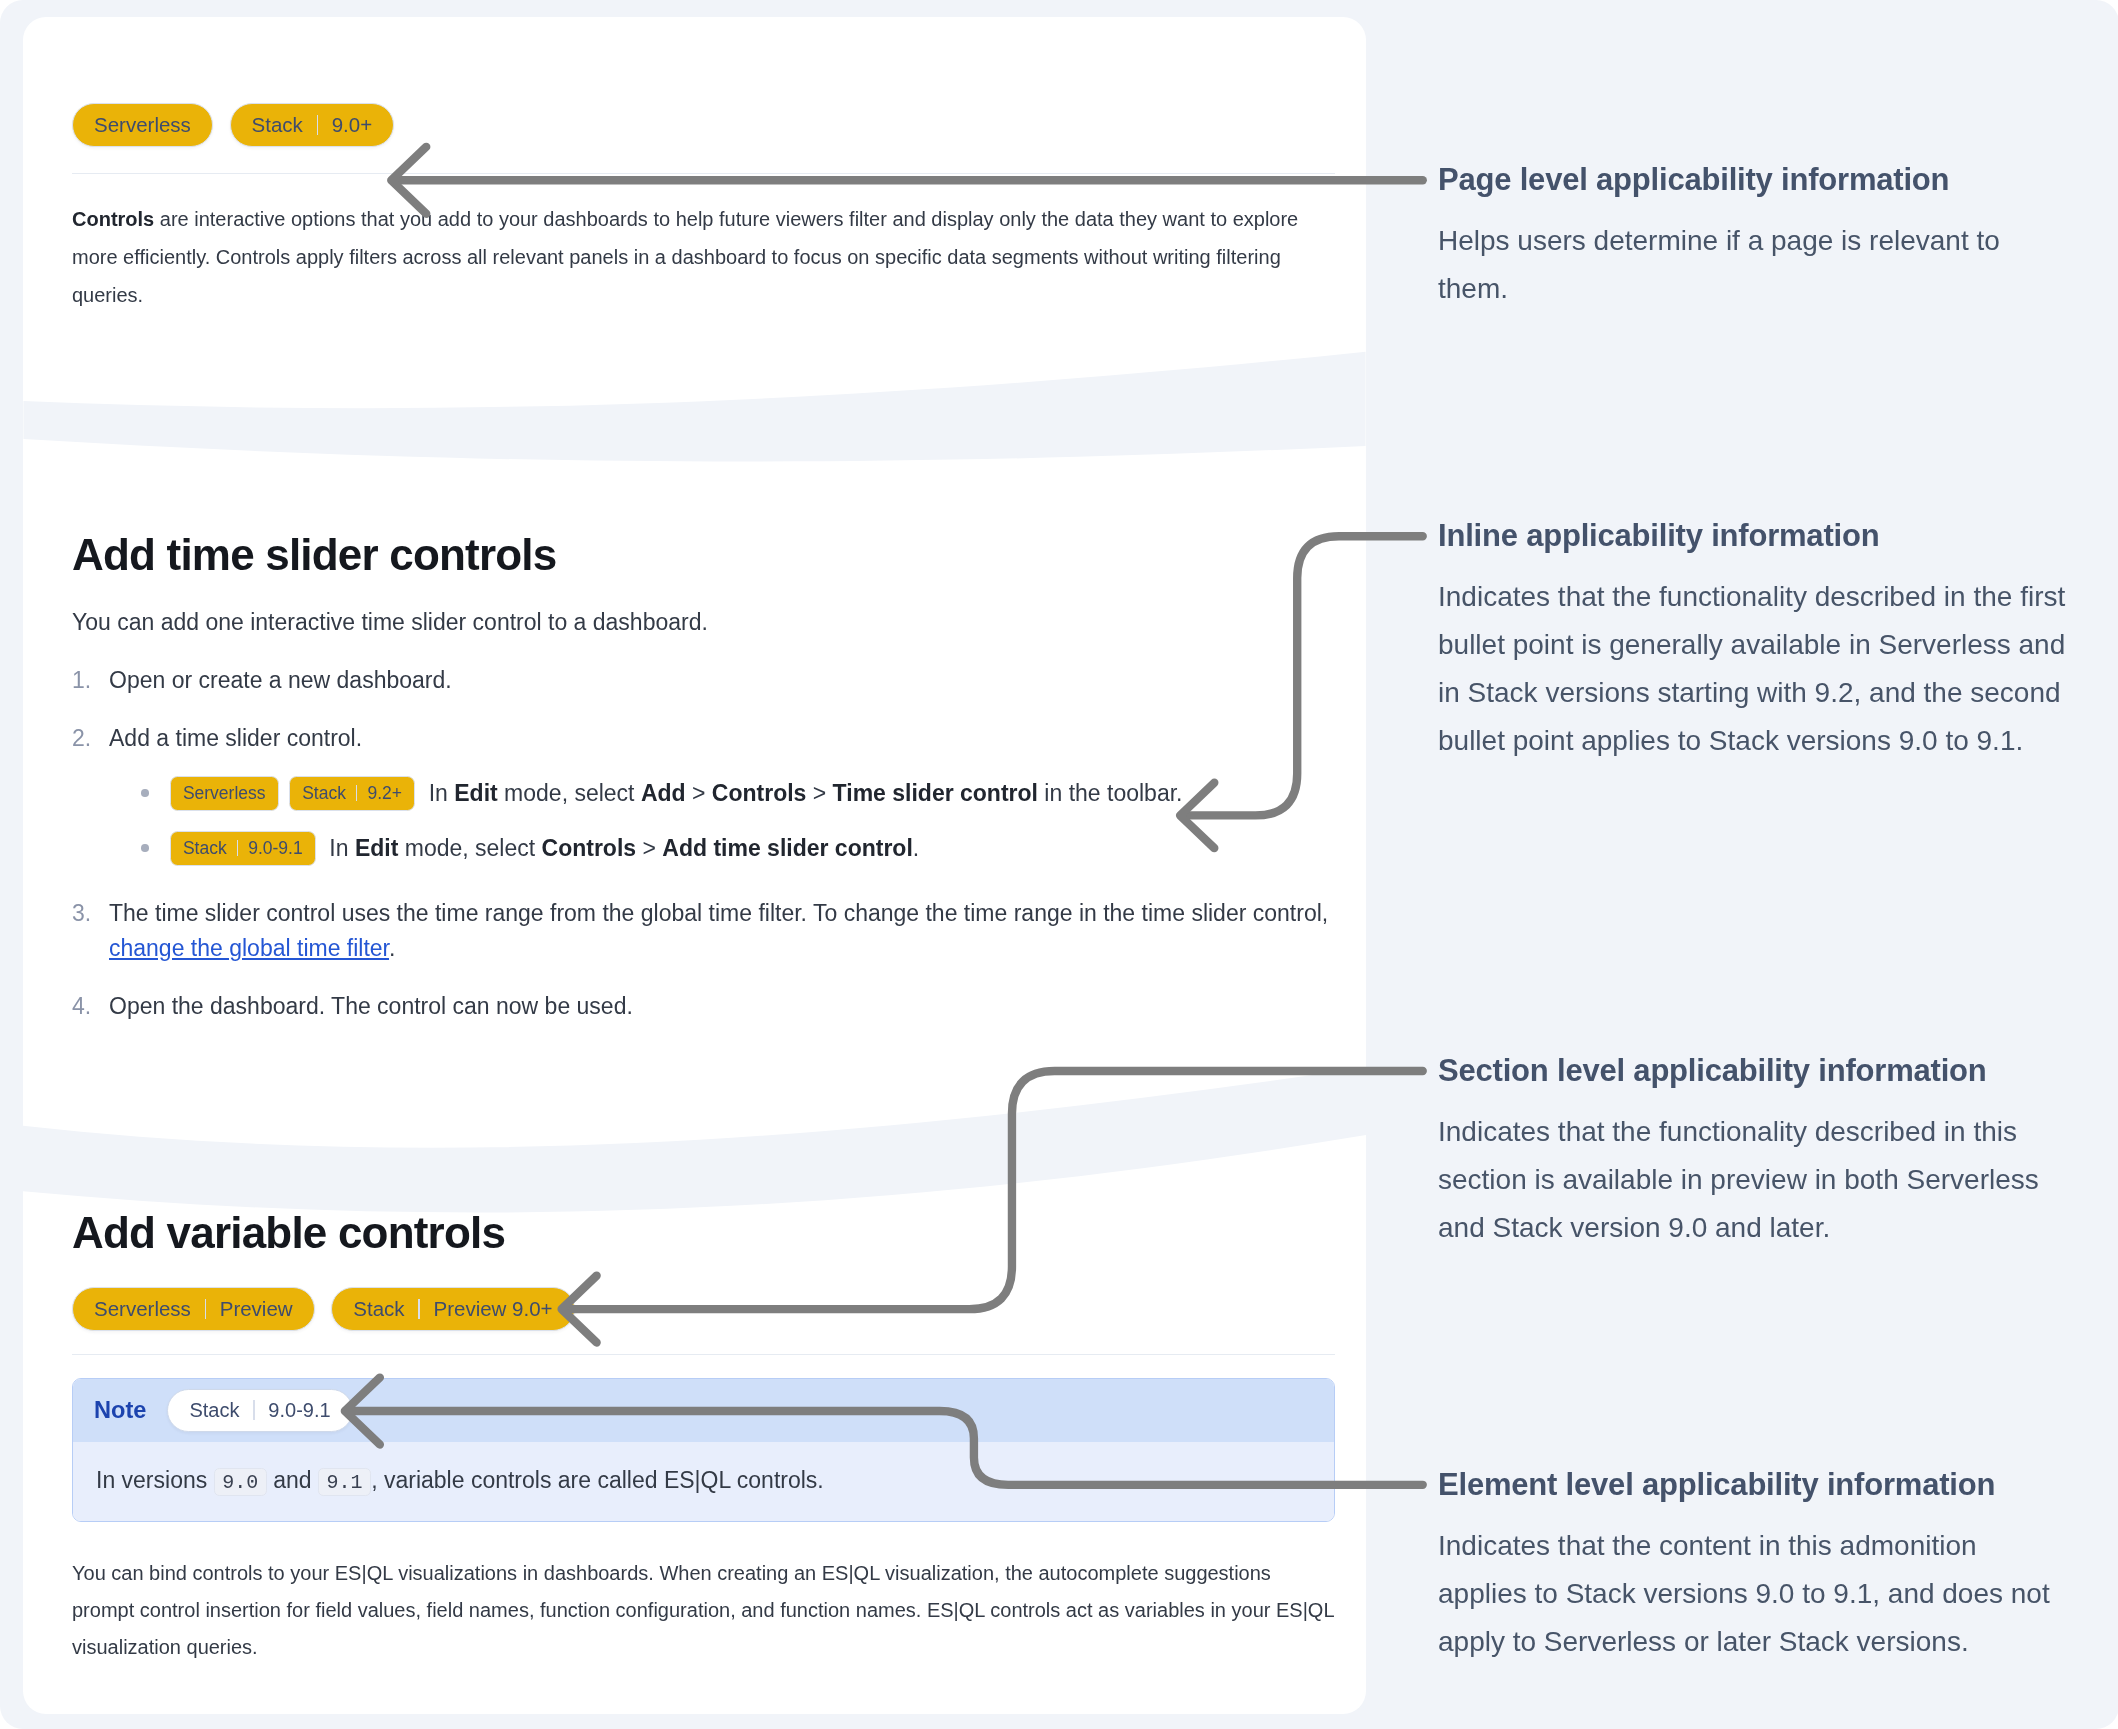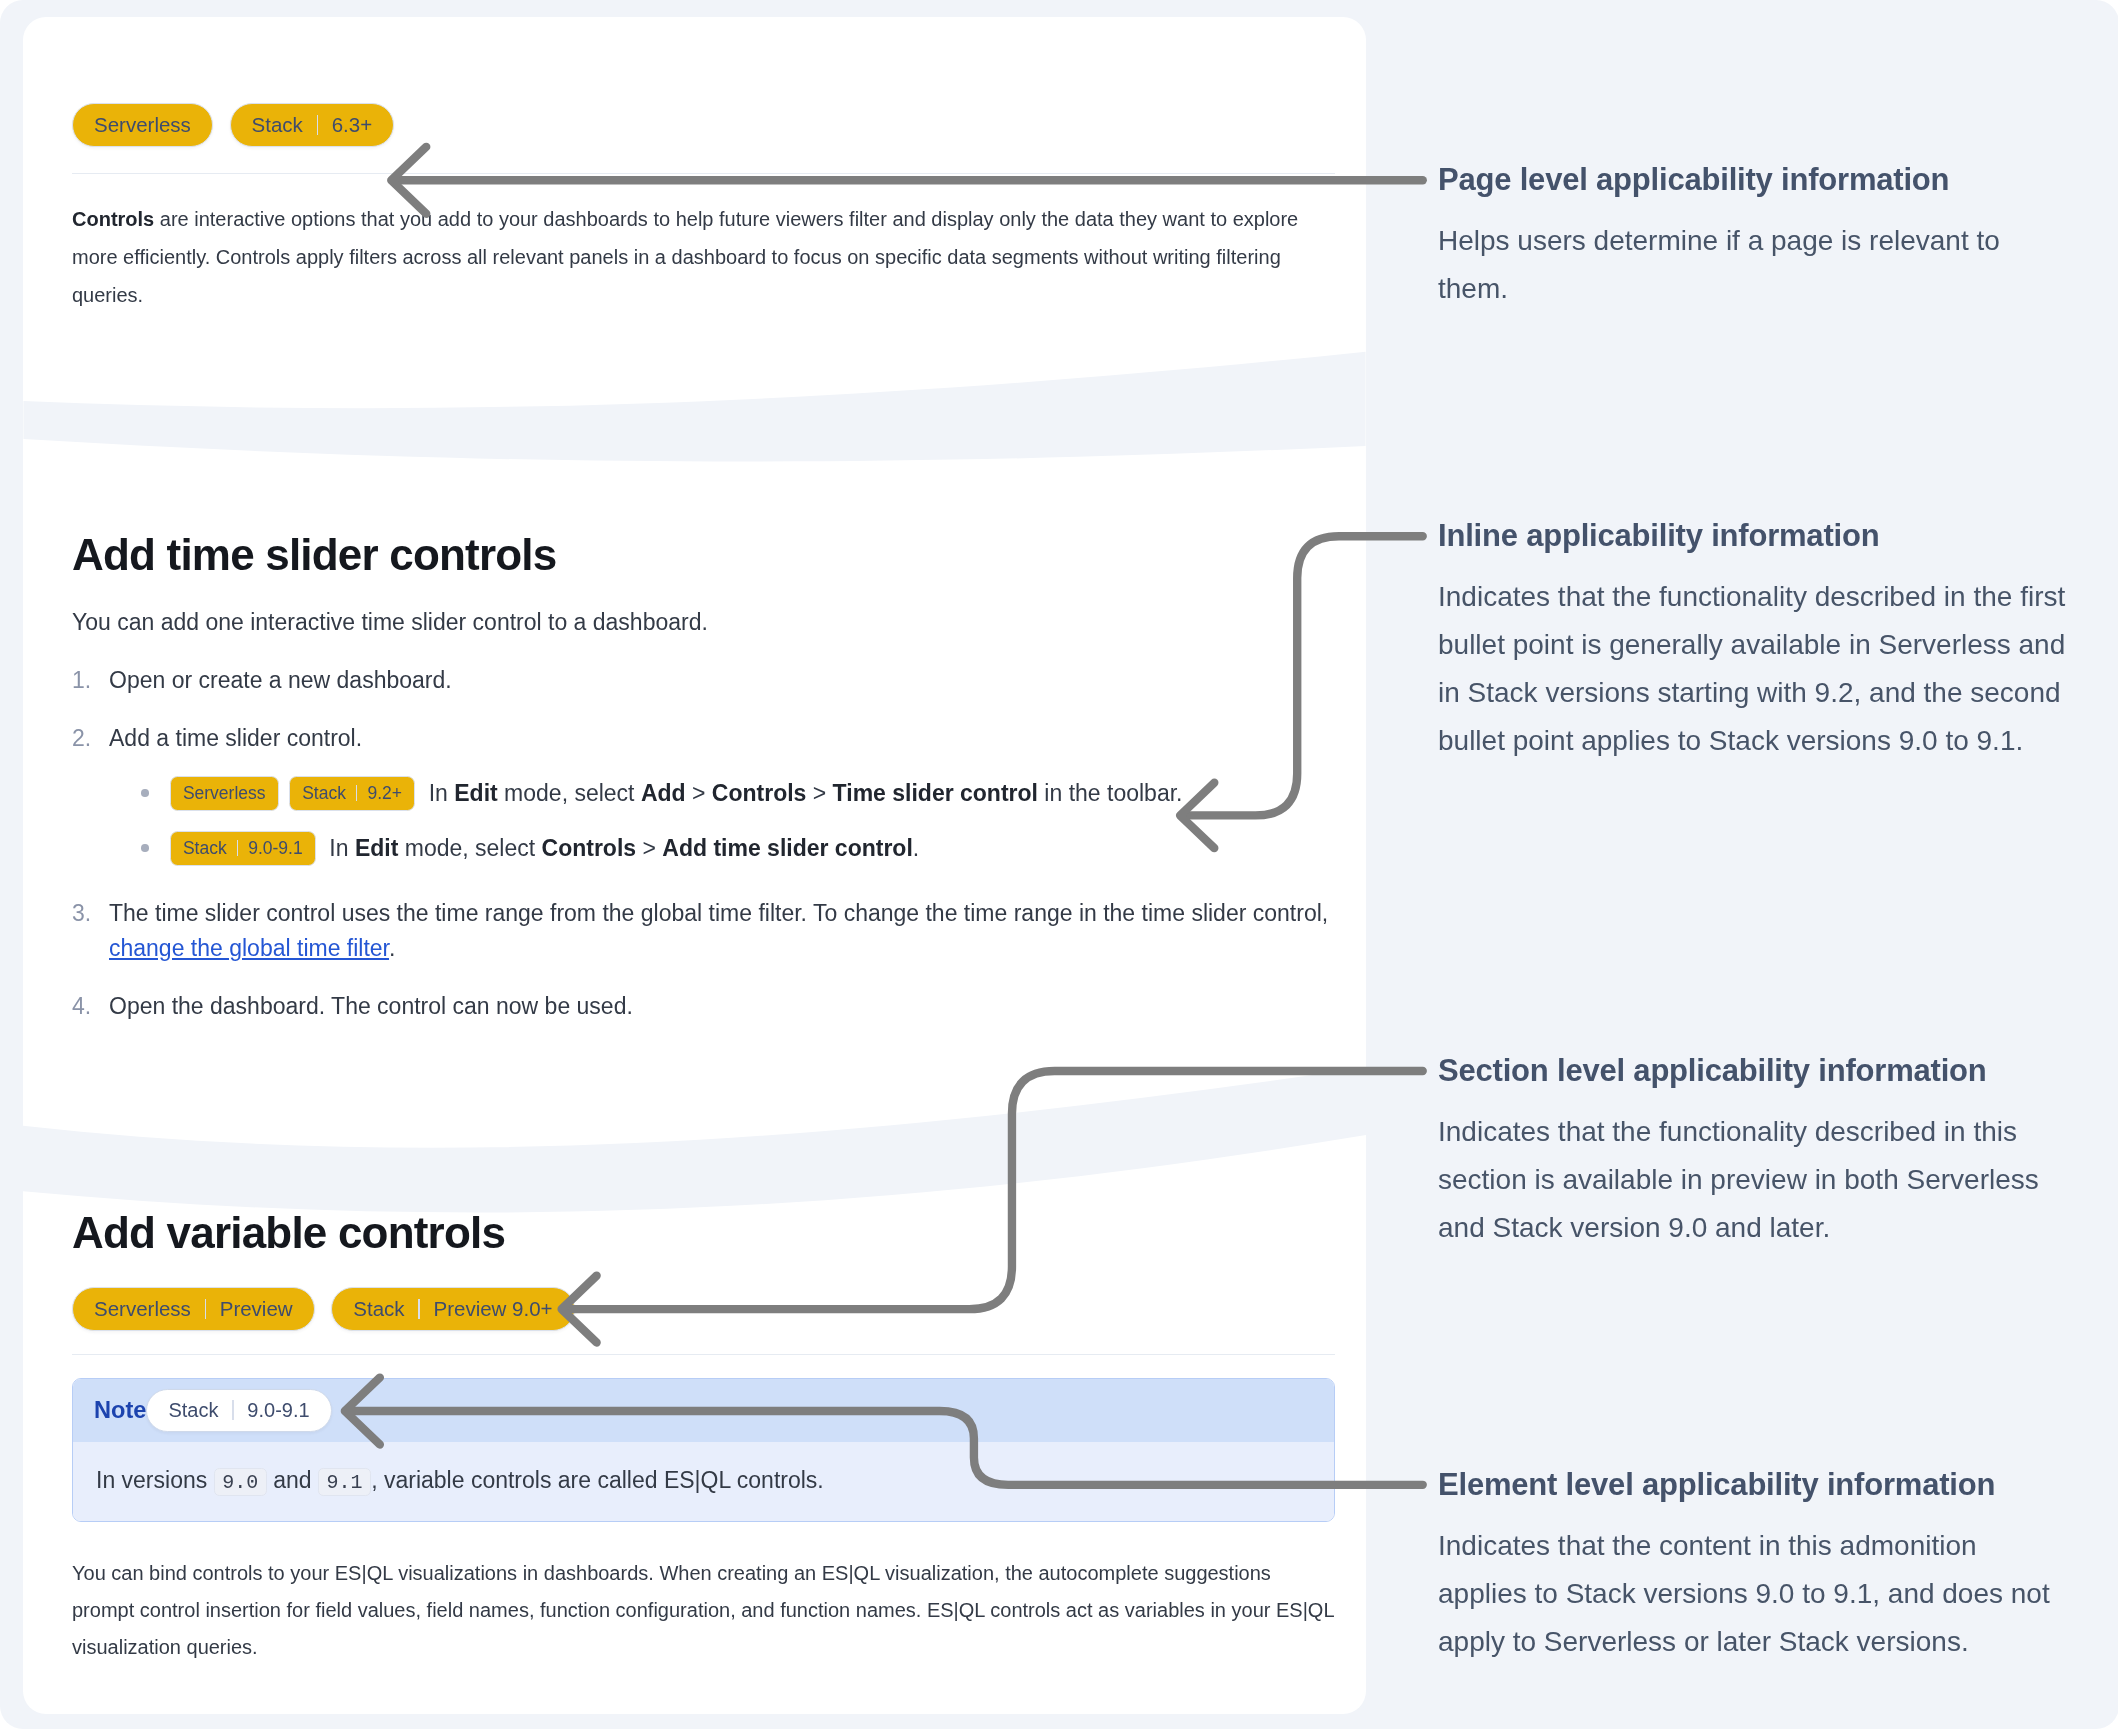--- a/index.html
+++ b/index.html
@@ -26,21 +26,21 @@
   .intro{margin:26px 0 0;font-size:23px;line-height:35px;color:#333a46;}
   ol.steps{list-style:none;margin:3px 0 0;padding:0;}
   .step{display:flex;margin-top:23px;font-size:23px;line-height:35px;color:#333a46;}
   .step-num{flex:none;width:37px;color:#8a93a8;}
   .step-body{flex:1;}
   ul.substeps{list-style:none;margin:15px 0 7.6px 32px;padding:0;}
   .substep{display:flex;align-items:center;gap:13.7px;margin-top:20px;font-size:23px;color:#333a46;}
   .substep::before{content:"";flex:none;width:7.6px;height:7.6px;border-radius:50%;background:#a7aebd;margin-right:7.6px;}
   a.link{color:#2456d4;text-decoration:underline;cursor:pointer;}
   .note{margin-top:23px;border:1.5px solid #b7cdf6;border-radius:9px;overflow:hidden;}
-  .note-head{display:flex;align-items:center;background:#cfdff9;padding:10px 21px;}
+  .note-head{display:flex;align-items:center;gap:21px;background:#cfdff9;padding:10px 21px;}
   .note-label{font-size:23.6px;font-weight:700;color:#1c43ae;}
   .note-head .badge{background:#fff;border-color:#cfd9ea;height:43px;font-size:20px;}
   .note-body{background:#e8eefc;padding:20px 23px;font-size:23px;line-height:37px;color:#333a46;}
   code.vers{font-family:"Liberation Mono","DejaVu Sans Mono",monospace;font-size:20px;background:#edf0f7;border:1.5px solid #e0e5f0;border-radius:5.3px;padding:1.5px 7.6px;color:#3a4151;}
   .annot{position:absolute;left:1438px;width:654px;}
   .annot h3{margin:0;font-size:31px;line-height:38px;font-weight:700;color:#44526b;letter-spacing:-0.2px;}
   .annot p{margin:18px 0 0;font-size:28px;line-height:48px;color:#475468;}
   #annot1{top:161px;}
   #annot2{top:517px;}
   #annot3{top:1052px;}
@@ -62,21 +62,21 @@
   </svg>
 
   <section class="sec" id="sec1">
     <div class="badges">
         <span class="badge">
           <span class="seg">Serverless</span>
         </span>
         <span class="badge">
           <span class="seg">Stack</span>
           <span class="div"></span>
-          <span class="seg">6.3+</span>
+          <span class="seg">9.0+</span>
         </span>
       </div>
     <hr class="rule">
     <p class="para" style="width:1229px"><b>Controls</b> are interactive options that you add to your dashboards to help future viewers filter and display only the data they want to explore more efficiently. Controls apply filters across all relevant panels in a dashboard to focus on specific data segments without writing filtering queries.</p>
   </section>
 
   <section class="sec" id="sec2">
     <h2>Add time slider controls</h2>
     <p class="intro">You can add one interactive time slider control to a dashboard.</p>
     <ol class="steps">

